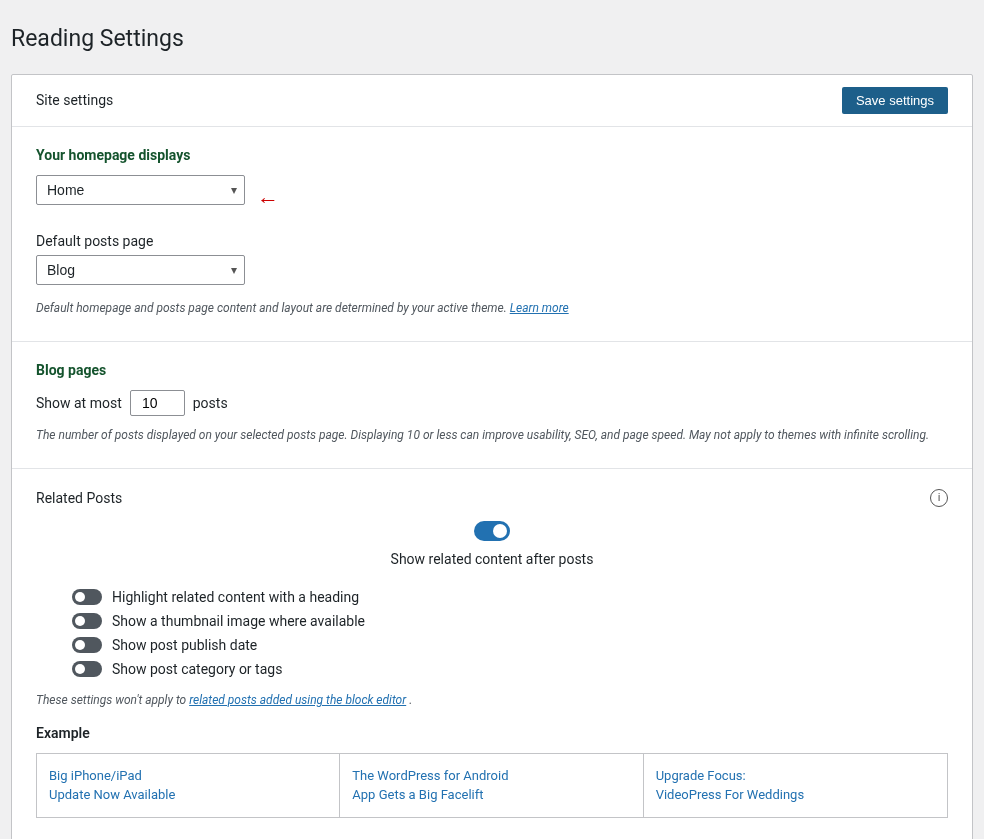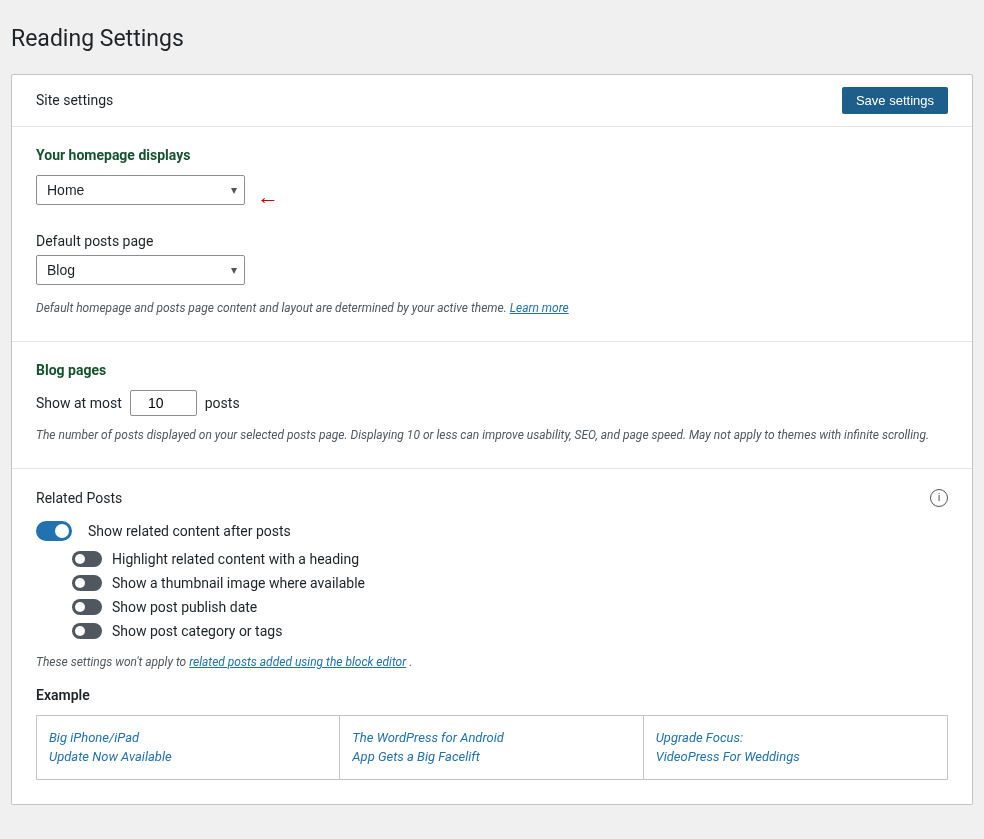--- a/index.html
+++ b/index.html
@@ -112,21 +112,21 @@
       color: #2271b1;
       text-decoration: underline;
     }
     .show-at-most-row {
       display: flex;
       align-items: center;
       gap: 8px;
       margin-bottom: 10px;
     }
     .show-at-most-row input[type="number"] {
-      width: 67px;
+      width: 55px;
       padding: 4px 6px;
       border: 1px solid #8c8f94;
       border-radius: 2px;
       font-size: 14px;
       text-align: center;
     }
     .related-posts-header {
       display: flex;
       justify-content: space-between;
       align-items: center;
@@ -144,22 +144,23 @@
       display: flex;
       align-items: center;
       justify-content: center;
       font-size: 11px;
       color: #555;
       cursor: pointer;
     }
     .toggle-row {
       display: flex;
       align-items: center;
-      gap: 16px;
-      margin-bottom: 10px;
+      gap: 10px;
+      margin-bottom: 22px;
+      flex-direction: column;
     }
     .toggle-row-indent {
       display: flex;
       align-items: center;
       gap: 10px;
       margin-bottom: 8px;
       margin-left: 36px;
     }
     
     .toggle {
@@ -230,21 +231,20 @@
     }
     .example-grid {
       display: grid;
       grid-template-columns: repeat(3, 1fr);
       gap: 0;
       border: 1px solid #c3c4c7;
     }
     .example-cell {
       padding: 12px;
       border-right: 1px solid #c3c4c7;
-      font-style: italic;
     }
     .example-cell:last-child {
       border-right: none;
     }
     .example-link {
       color: #2271b1;
       font-size: 13px;
       line-height: 1.5;
       text-decoration: none;
       display: block;

